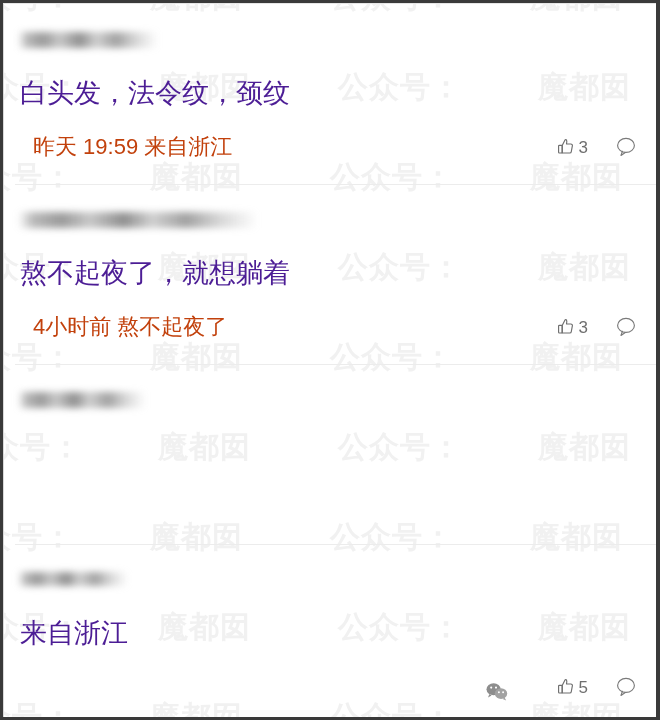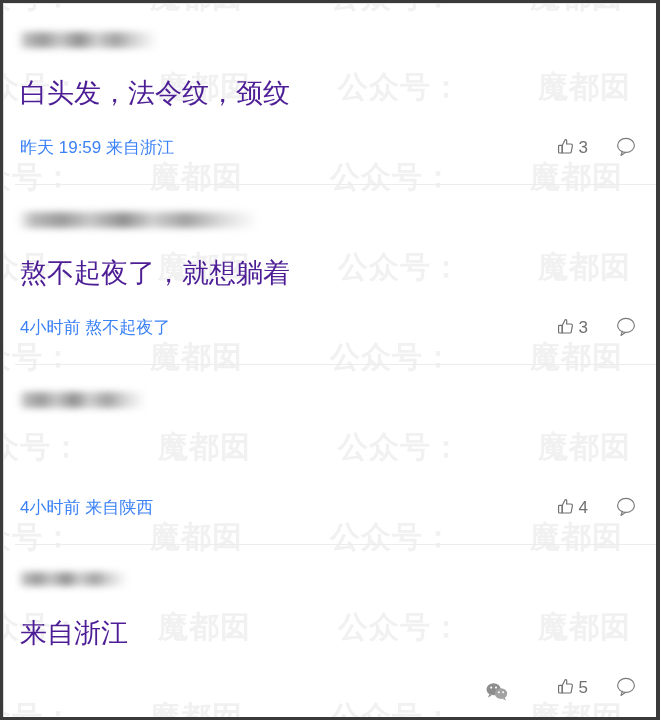--- a/index.html
+++ b/index.html
@@ -113,25 +113,26 @@
   }
 
   .meta-row {
     position: absolute;
     left: 16px;
     right: 18px;
     display: flex;
     align-items: center;
   }
   .meta-text {
-    color: #3b82f6;
-    font-size: 17px;
-    line-height: 1;
-    white-space: nowrap;
-    font-family: "Liberation Sans", "DejaVu Sans", sans-serif;
+    color: #c2410c;
+    font-size: 22px;
+    line-height: 1;
+    white-space: nowrap;
+    font-family: "Liberation Sans", "DejaVu Sans", sans-serif;
+    margin-left: 13px;
   }
   .meta-spacer { flex: 1 1 auto; }
 
   .action-like {
     display: flex;
     align-items: center;
     gap: 3px;
     margin-right: 26px;
   }
   .like-count {
@@ -242,35 +243,20 @@
           </span>
           <span class="icon-bubble"><svg width="24" height="24" viewBox="0 0 24 24" aria-hidden="true">
               <ellipse cx="12" cy="10.4" rx="8.4" ry="7.0" fill="none" stroke="#7a7a7a" stroke-width="1.15"></ellipse>
               <path d="M8.4 16.3 L7.0 20.4 L11.3 17.5" fill="none" stroke="#7a7a7a" stroke-width="1.15" stroke-linejoin="round" stroke-linecap="round"></path>
             </svg></span>
         </div>
       </div>
       <div class="comment">
         <div class="divider"></div>
         <div class="username-blur" style="width: 128px; height: 16px; top: 28px;"></div>
-        <div class="meta-row" style="top: 131px;">
-          <span class="meta-text">4小时前 来自陕西</span>
-          <span class="meta-spacer"></span>
-          <span class="action-like">
-            <span class="icon-thumb"><svg width="20" height="20" viewBox="0 0 20 20" aria-hidden="true">
-                <path d="M6.2 8.4 L9.0 3.0 C9.3 2.4 10.2 2.4 10.5 3.1 C10.9 4.0 10.9 5.4 10.5 7.0 L14.9 7.0 C15.9 7.0 16.6 7.8 16.4 8.7 L15.3 14.6 C15.2 15.4 14.5 16.0 13.7 16.0 L6.2 16.0 Z" fill="none" stroke="#6f6f6f" stroke-width="1.15" stroke-linejoin="round"></path>
-                <rect x="2.6" y="8.4" width="3.6" height="7.6" rx="0.7" fill="none" stroke="#6f6f6f" stroke-width="1.15"></rect>
-              </svg></span>
-            <span class="like-count">4</span>
-          </span>
-          <span class="icon-bubble"><svg width="24" height="24" viewBox="0 0 24 24" aria-hidden="true">
-              <ellipse cx="12" cy="10.4" rx="8.4" ry="7.0" fill="none" stroke="#7a7a7a" stroke-width="1.15"></ellipse>
-              <path d="M8.4 16.3 L7.0 20.4 L11.3 17.5" fill="none" stroke="#7a7a7a" stroke-width="1.15" stroke-linejoin="round" stroke-linecap="round"></path>
-            </svg></span>
-        </div>
       </div>
       <div class="comment">
         <div class="divider"></div>
         <div class="username-blur" style="width: 110px; height: 14px; top: 28px;"></div>
         <div class="comment-text" style="top: 76px;">来自浙江</div>
         <div class="meta-row" style="top: 131px;">
           <span class="meta-spacer"></span>
           <span class="action-like">
             <span class="icon-thumb"><svg width="20" height="20" viewBox="0 0 20 20" aria-hidden="true">
                 <path d="M6.2 8.4 L9.0 3.0 C9.3 2.4 10.2 2.4 10.5 3.1 C10.9 4.0 10.9 5.4 10.5 7.0 L14.9 7.0 C15.9 7.0 16.6 7.8 16.4 8.7 L15.3 14.6 C15.2 15.4 14.5 16.0 13.7 16.0 L6.2 16.0 Z" fill="none" stroke="#6f6f6f" stroke-width="1.15" stroke-linejoin="round"></path>

